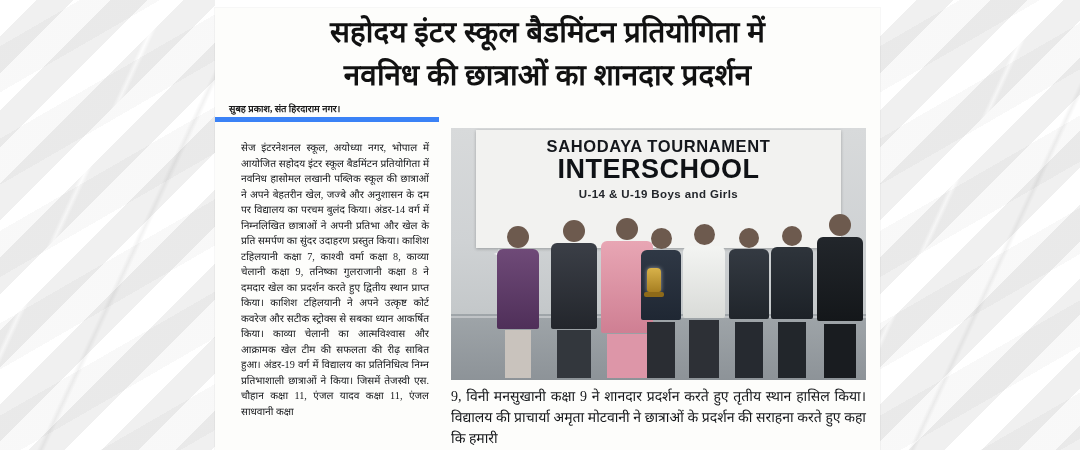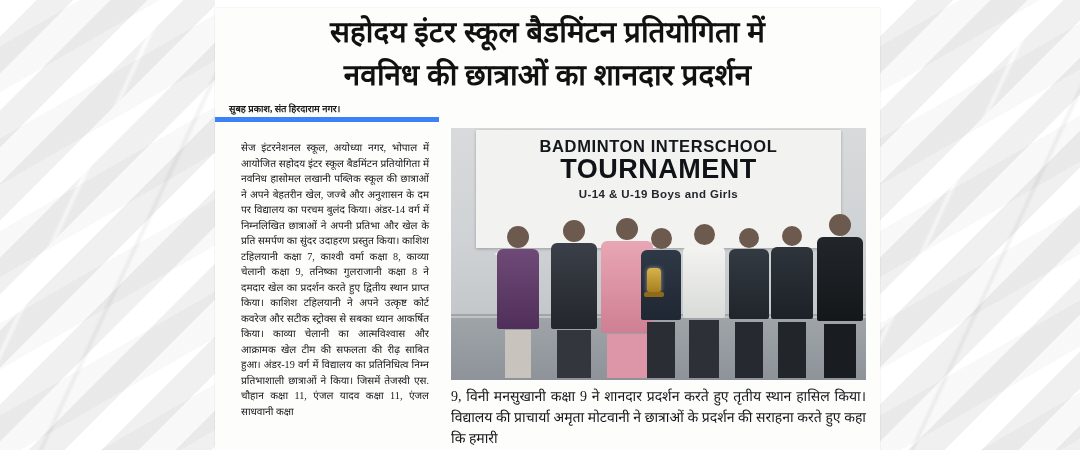--- a/index.html
+++ b/index.html
@@ -288,22 +288,22 @@
       <div class="col-left">
         <p>सेज इंटरनेशनल स्कूल, अयोध्या नगर, भोपाल में आयोजित सहोदय इंटर स्कूल बैडमिंटन प्रतियोगिता में नवनिध हासोमल लखानी पब्लिक स्कूल की छात्राओं ने अपने बेहतरीन खेल, जज्बे और अनुशासन के दम पर विद्यालय का परचम बुलंद किया। अंडर-14 वर्ग में निम्नलिखित छात्राओं ने अपनी प्रतिभा और खेल के प्रति समर्पण का सुंदर उदाहरण प्रस्तुत किया। काशिश टहिलयानी कक्षा 7, काश्वी वर्मा कक्षा 8, काव्या चेलानी कक्षा 9, तनिष्का गुलराजानी कक्षा 8 ने दमदार खेल का प्रदर्शन करते हुए द्वितीय स्थान प्राप्त किया। काशिश टहिलयानी ने अपने उत्कृष्ट कोर्ट कवरेज और सटीक स्ट्रोक्स से सबका ध्यान आकर्षित किया। काव्या चेलानी का आत्मविश्वास और आक्रामक खेल टीम की सफलता की रीढ़ साबित हुआ। अंडर-19 वर्ग में विद्यालय का प्रतिनिधित्व निम्न प्रतिभाशाली छात्राओं ने किया। जिसमें तेजस्वी एस. चौहान कक्षा 11, एंजल यादव कक्षा 11, एंजल साधवानी कक्षा</p>
       </div>
 
       <div class="col-right">
 
         <div class="photo">
           <div class="wall"></div>
 
           <div class="banner">
-            <div class="b-line1">BADMINTON INTERSCHOOL</div>
-            <div class="b-line3">TOURNAMENT</div>
+            <div class="b-line1">SAHODAYA TOURNAMENT</div>
+            <div class="b-line3">INTERSCHOOL</div>
             <div class="b-line4">U-14 &amp; U-19  Boys and Girls</div>
           </div>
 
           <span class="sparkle" style="left:42px; top:118px;">✦</span>
           <span class="sparkle" style="left:330px; top:104px;">✦</span>
           <span class="sparkle" style="left:60px; top:150px; font-size:9px;">✦</span>
 
           <div class="stage-floor"></div>
           <div class="floor-line"></div>
 

